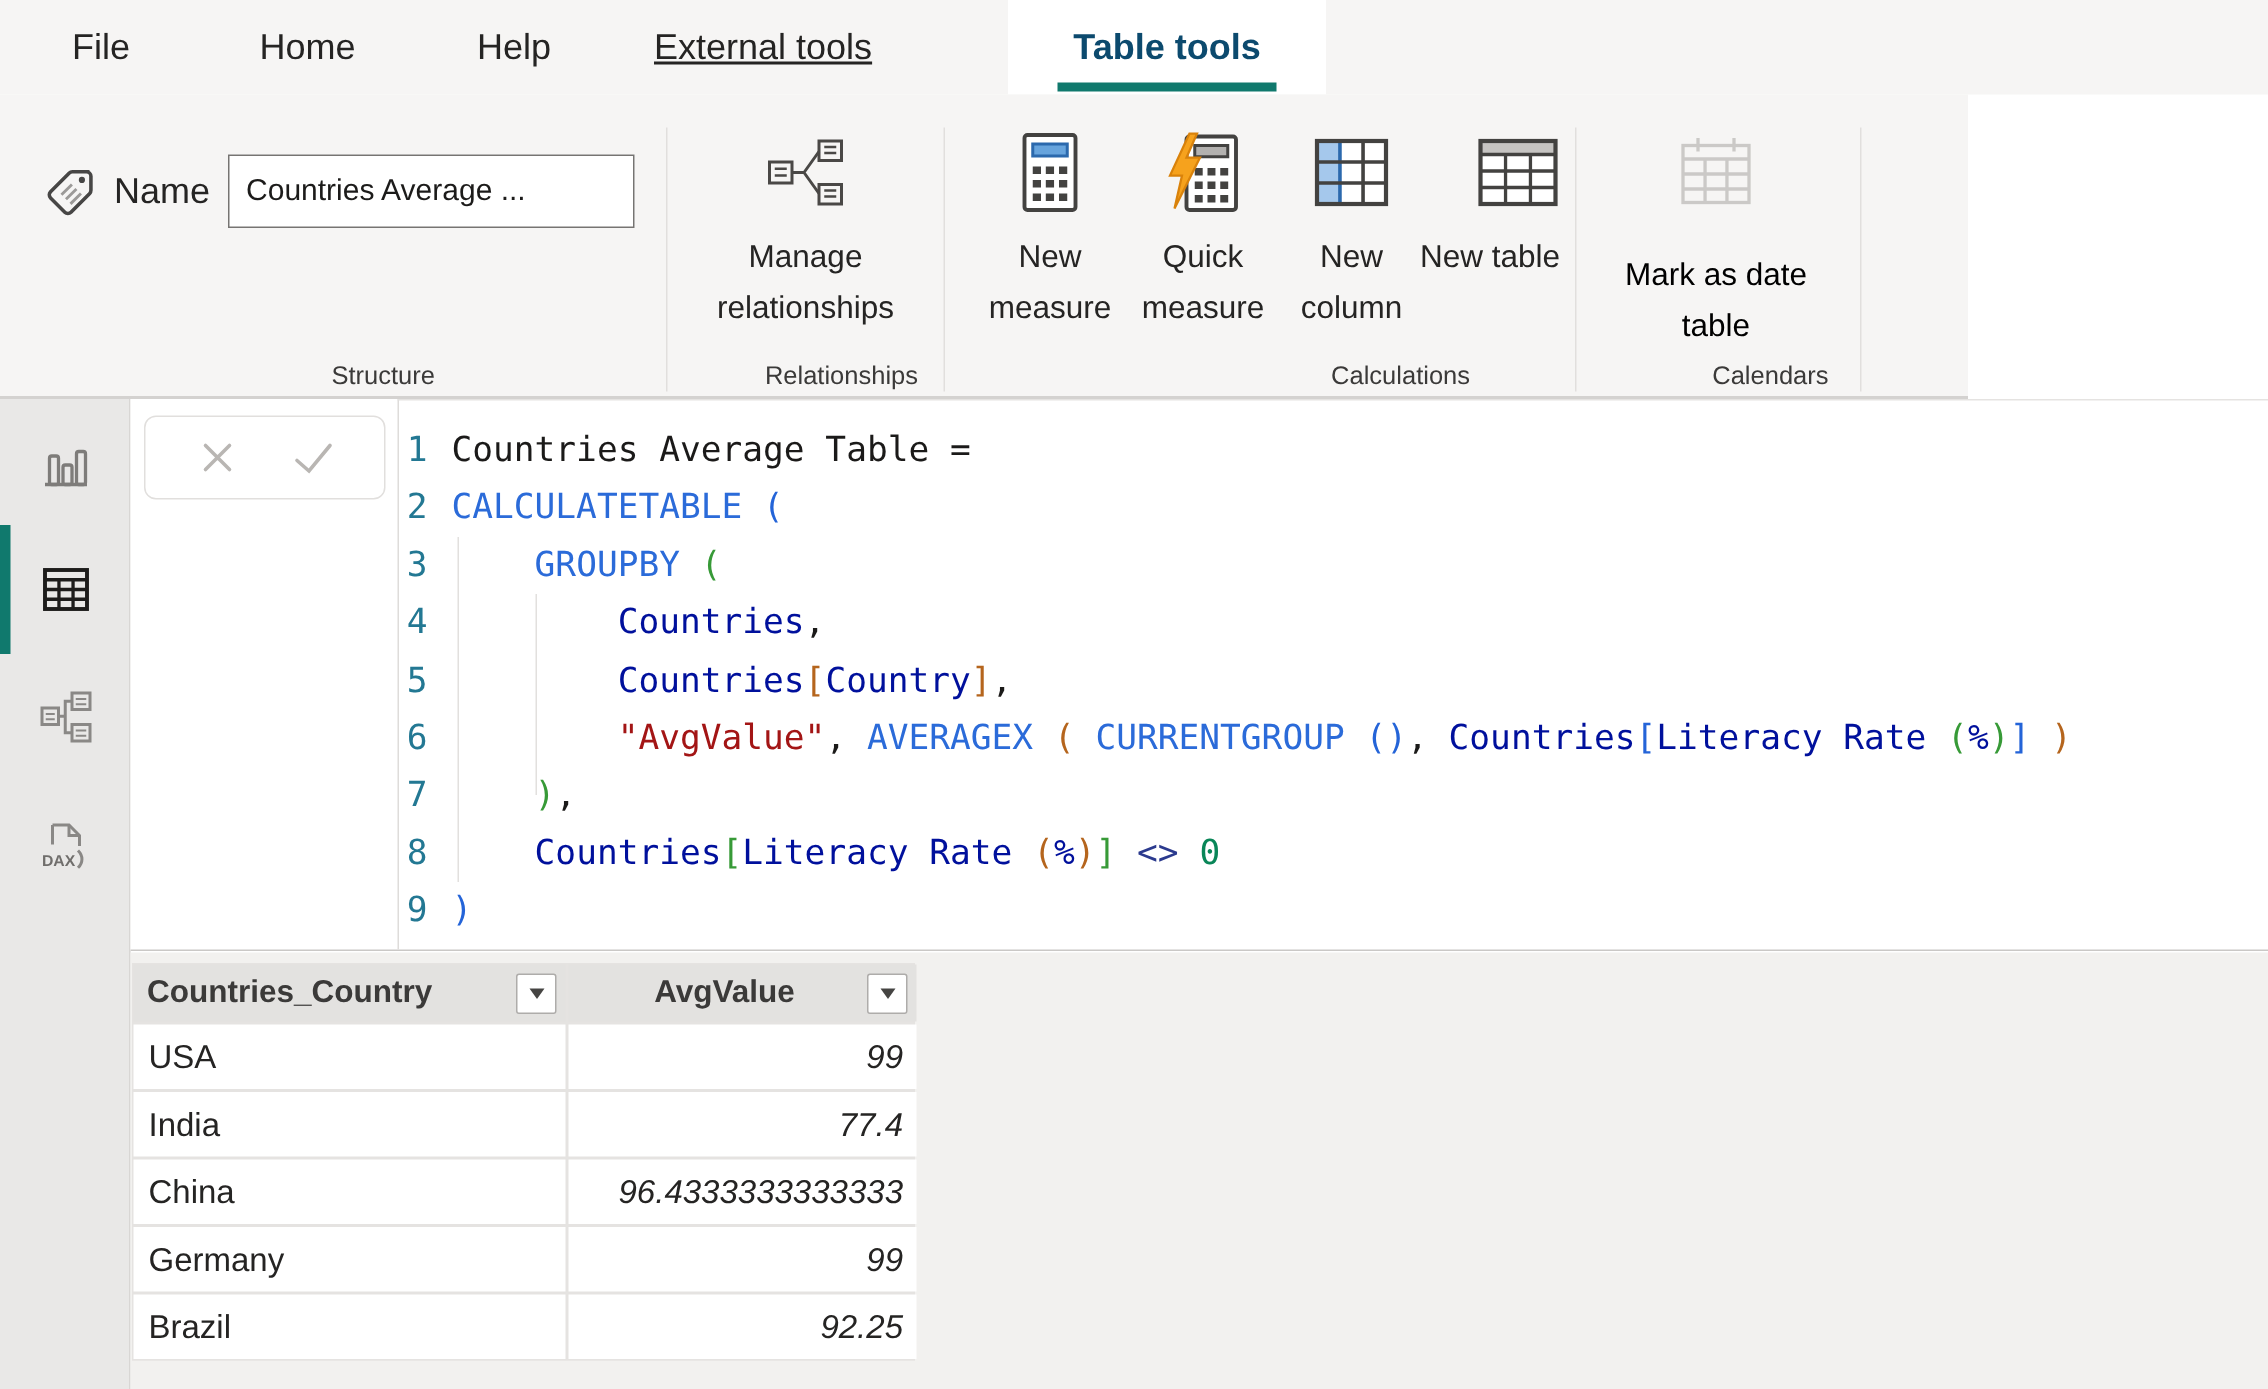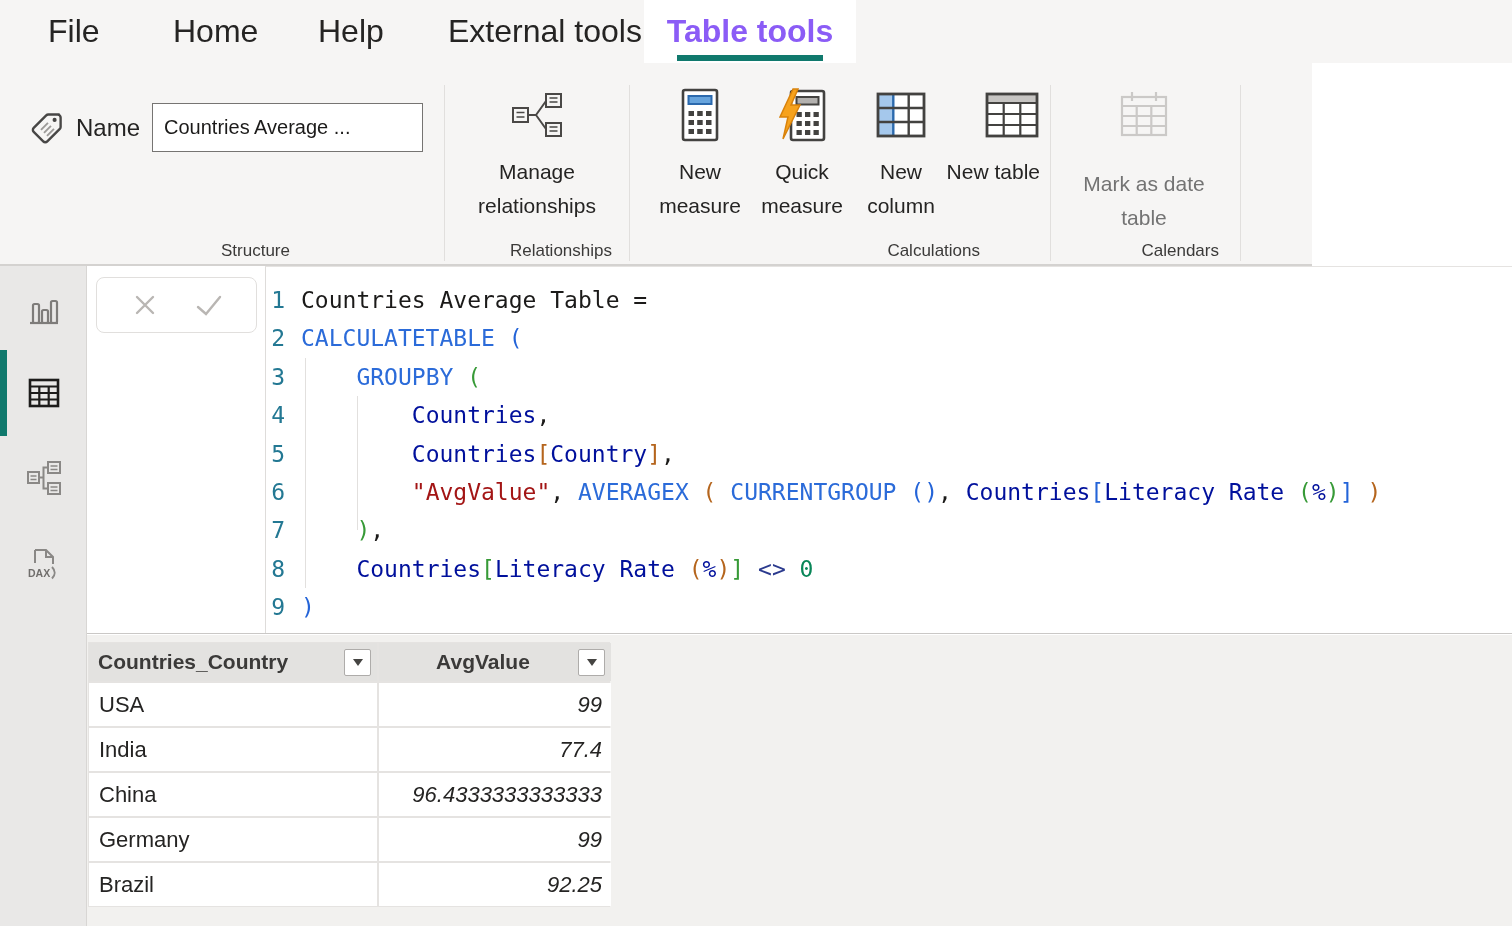--- a/index.html
+++ b/index.html
@@ -2,33 +2,33 @@
 <html><head>
 <meta charset="utf-8">
 <style>
   * { box-sizing: border-box; margin: 0; padding: 0; }
   html,body { width:1512px; height:926px; overflow:hidden; }
   body { font-family:"Liberation Sans", sans-serif; color:#252423; background:#fff; }
   .app { position:relative; width:1512px; height:926px; }
 
   
   .tabbar { position:absolute; left:0; top:0; width:1512px; height:63px; background:#f6f5f4; }
-  .tab { position:absolute; top:0; height:63px; display:flex; align-items:center; font-size:32px; color:#252423; cursor:default; }
-  .tab-file { left:48px; } .tab-home { left:173px; } .tab-help { left:318px; } .tab-ext { left:448px; }
-  .tab.active { left:644px; width:212px; justify-content:center; background:#ffffff; color:#8b5cf6; font-weight:bold; }
+  .tab { position:absolute; top:0; height:63px; display:flex; align-items:center; font-size:24px; color:#252423; cursor:default; }
+  .tab-file { left:48px; } .tab-home { left:173px; } .tab-help { left:318px; } .tab-ext { left:436px;text-decoration:underline; }
+  .tab.active { left:672px; width:212px; justify-content:center; background:#ffffff; color:#0c4a6e; font-weight:bold; }
   .tab.active::after { content:""; position:absolute; left:33px; right:33px; bottom:2px; height:6px; background:#10796d; }
 
   
   .ribbon { position:absolute; left:0; top:63px; width:1312px; height:203px; background:#f6f5f4; border-bottom:2px solid #d4d2d0; }
   .vsep { position:absolute; top:22px; height:176px; width:1px; background:#e1dfdd; }
   .grp-label { position:absolute; top:178px; font-size:17px; color:#3b3a39; text-align:right; }
   .rb-btn { position:absolute; top:20px; height:152px; display:flex; flex-direction:column; align-items:center; cursor:pointer; }
   .rb-btn .ic { height:64px; display:flex; align-items:center; justify-content:center; }
   .rb-btn .lbl { margin-top:8px; font-size:21px; line-height:34px; text-align:center; color:#252423; }
-  .rb-btn.disabled .lbl { color:#737373;margin-top:20px; }
+  .rb-btn.disabled .lbl { color:#000000;margin-top:20px; }
 
   .name-wrap { position:absolute; left:28px; top:40px; display:flex; align-items:center; }
   .name-label { font-size:24px; color:#252423; margin-left:10px; }
   .name-input { margin-left:12px; width:271px; height:49px; border:1px solid #767472; background:#fff;
     font-family:"Liberation Sans",sans-serif; font-size:20px; color:#1c1b1a; padding:0 11px; outline:none; }
 
   
   .sidebar { position:absolute; left:0; top:266px; width:87px; height:660px; background:#e9e8e7; border-right:1px solid #d8d6d4; }
   .side-btn { position:absolute; left:25px; width:38px; height:38px; cursor:pointer; }
   .active-bar { position:absolute; left:0; top:84px; width:7px; height:86px; background:#10796d; }

